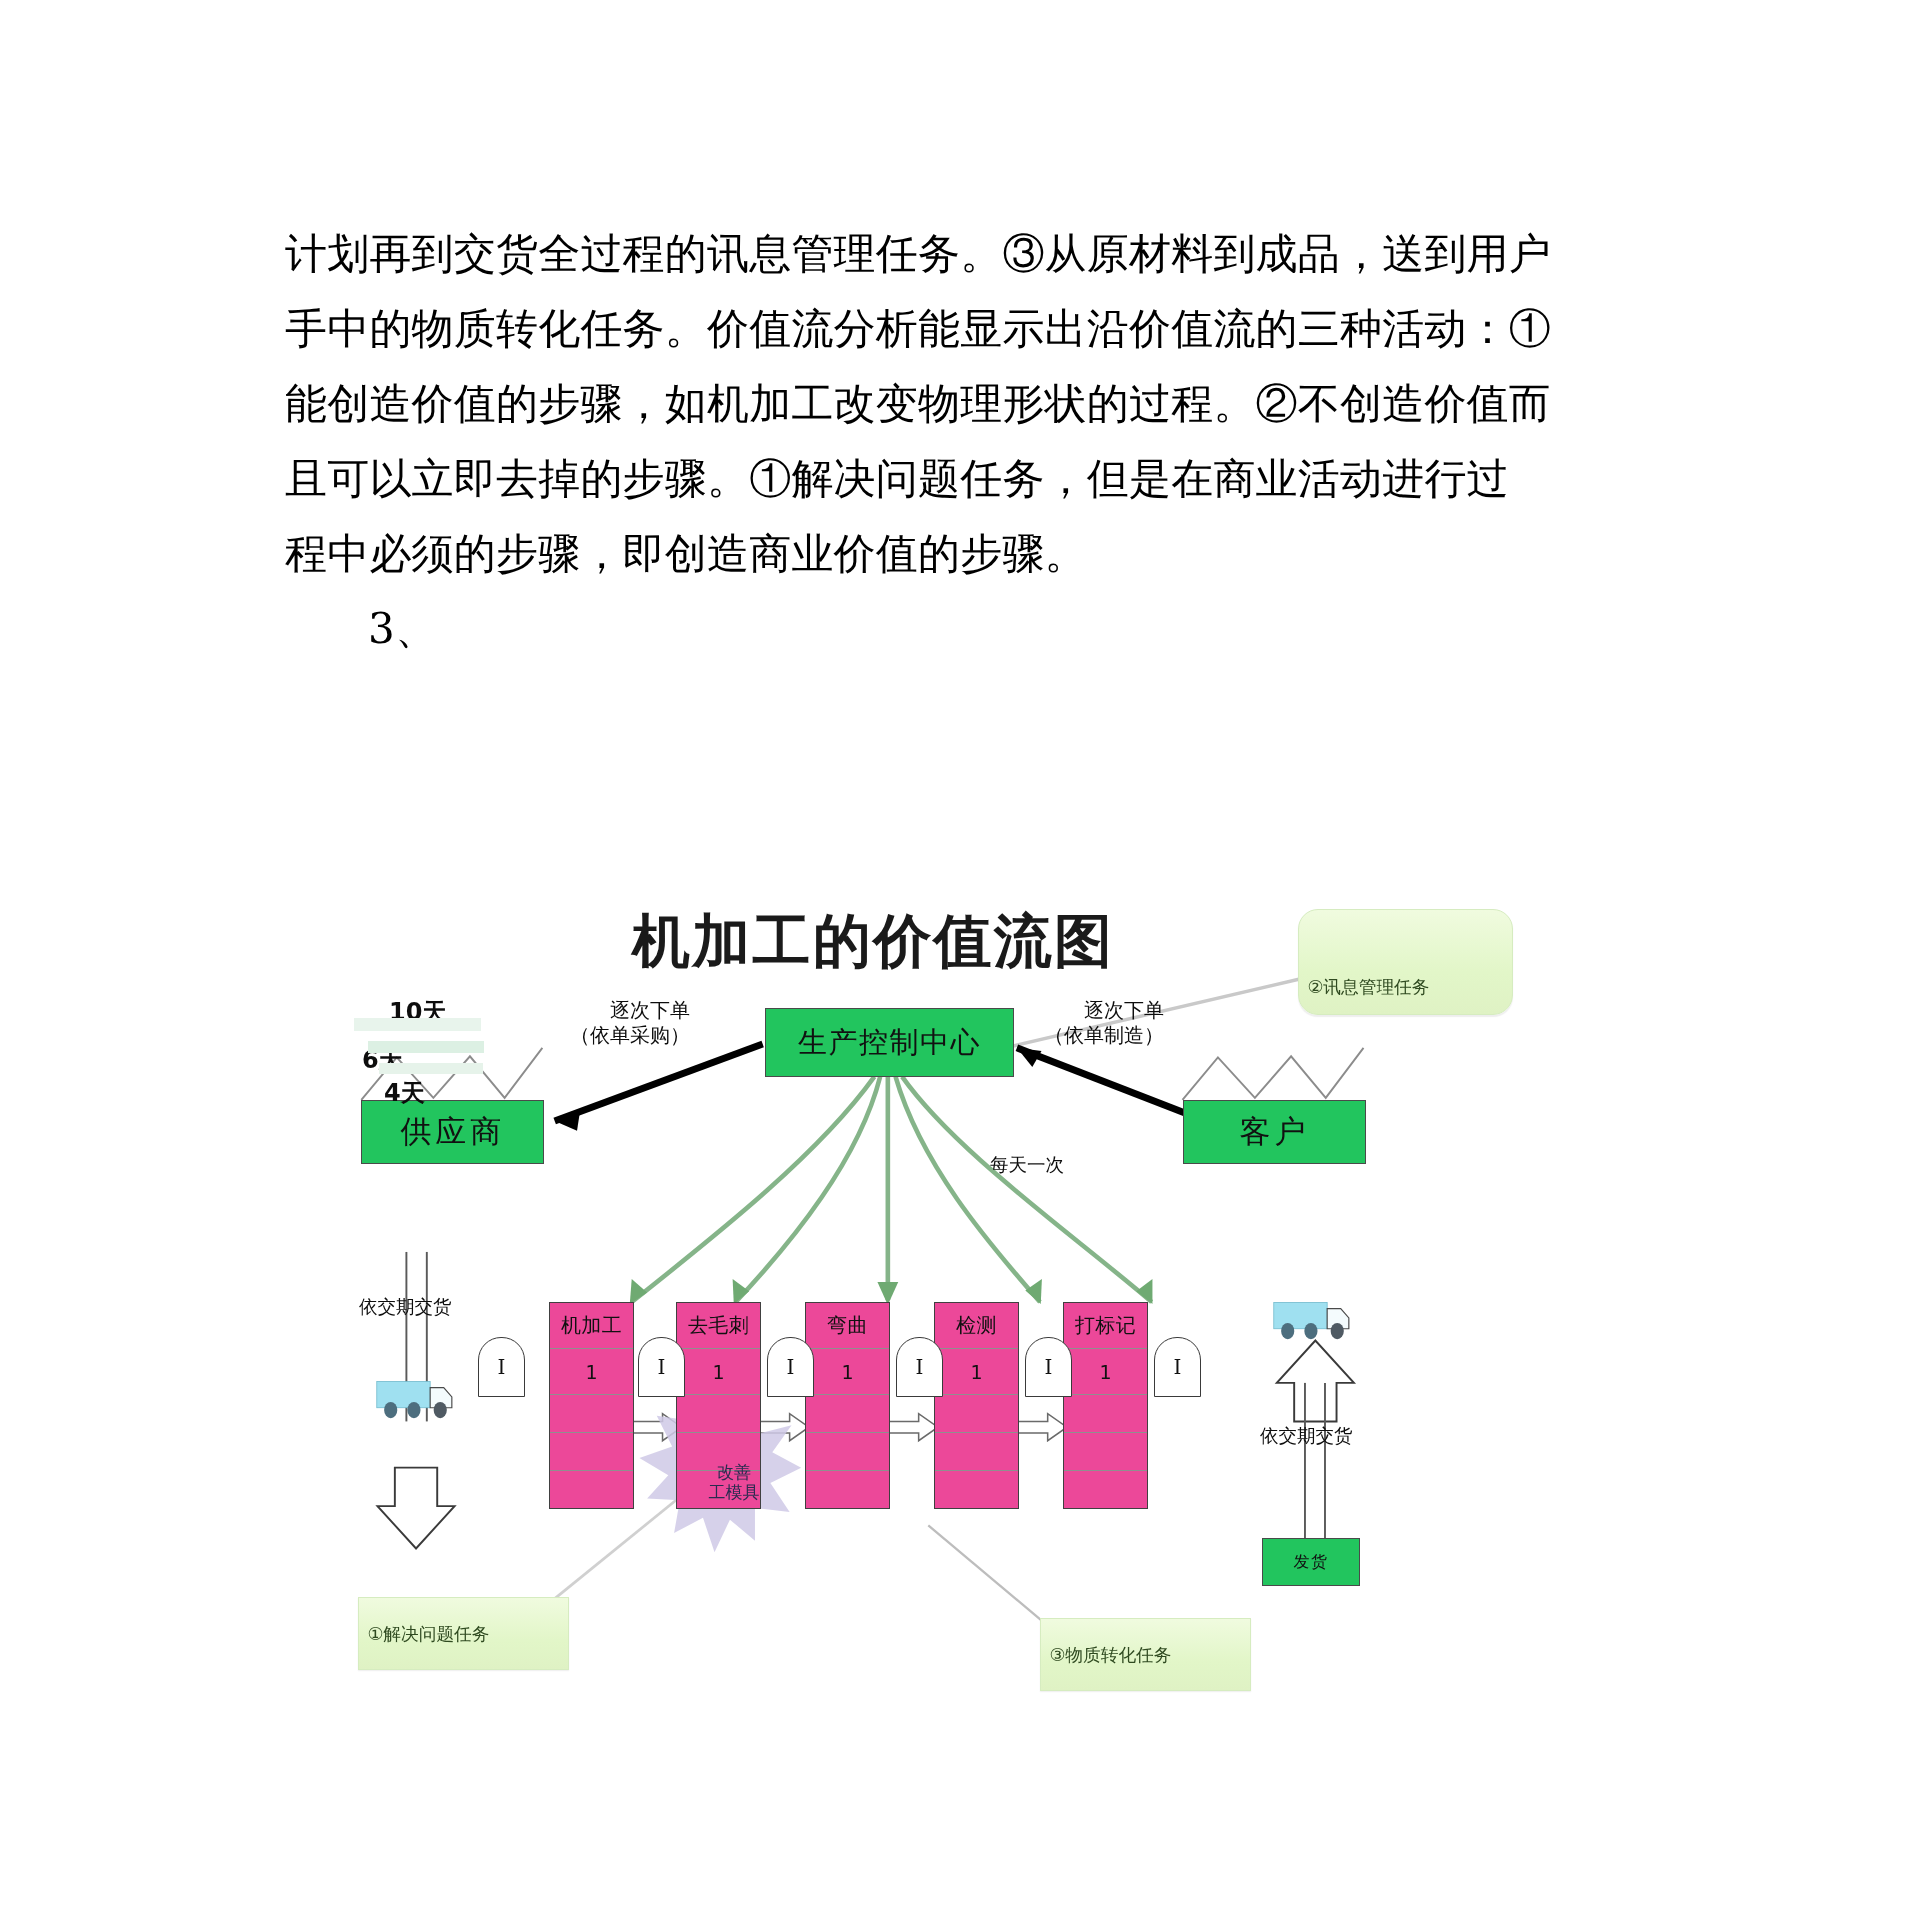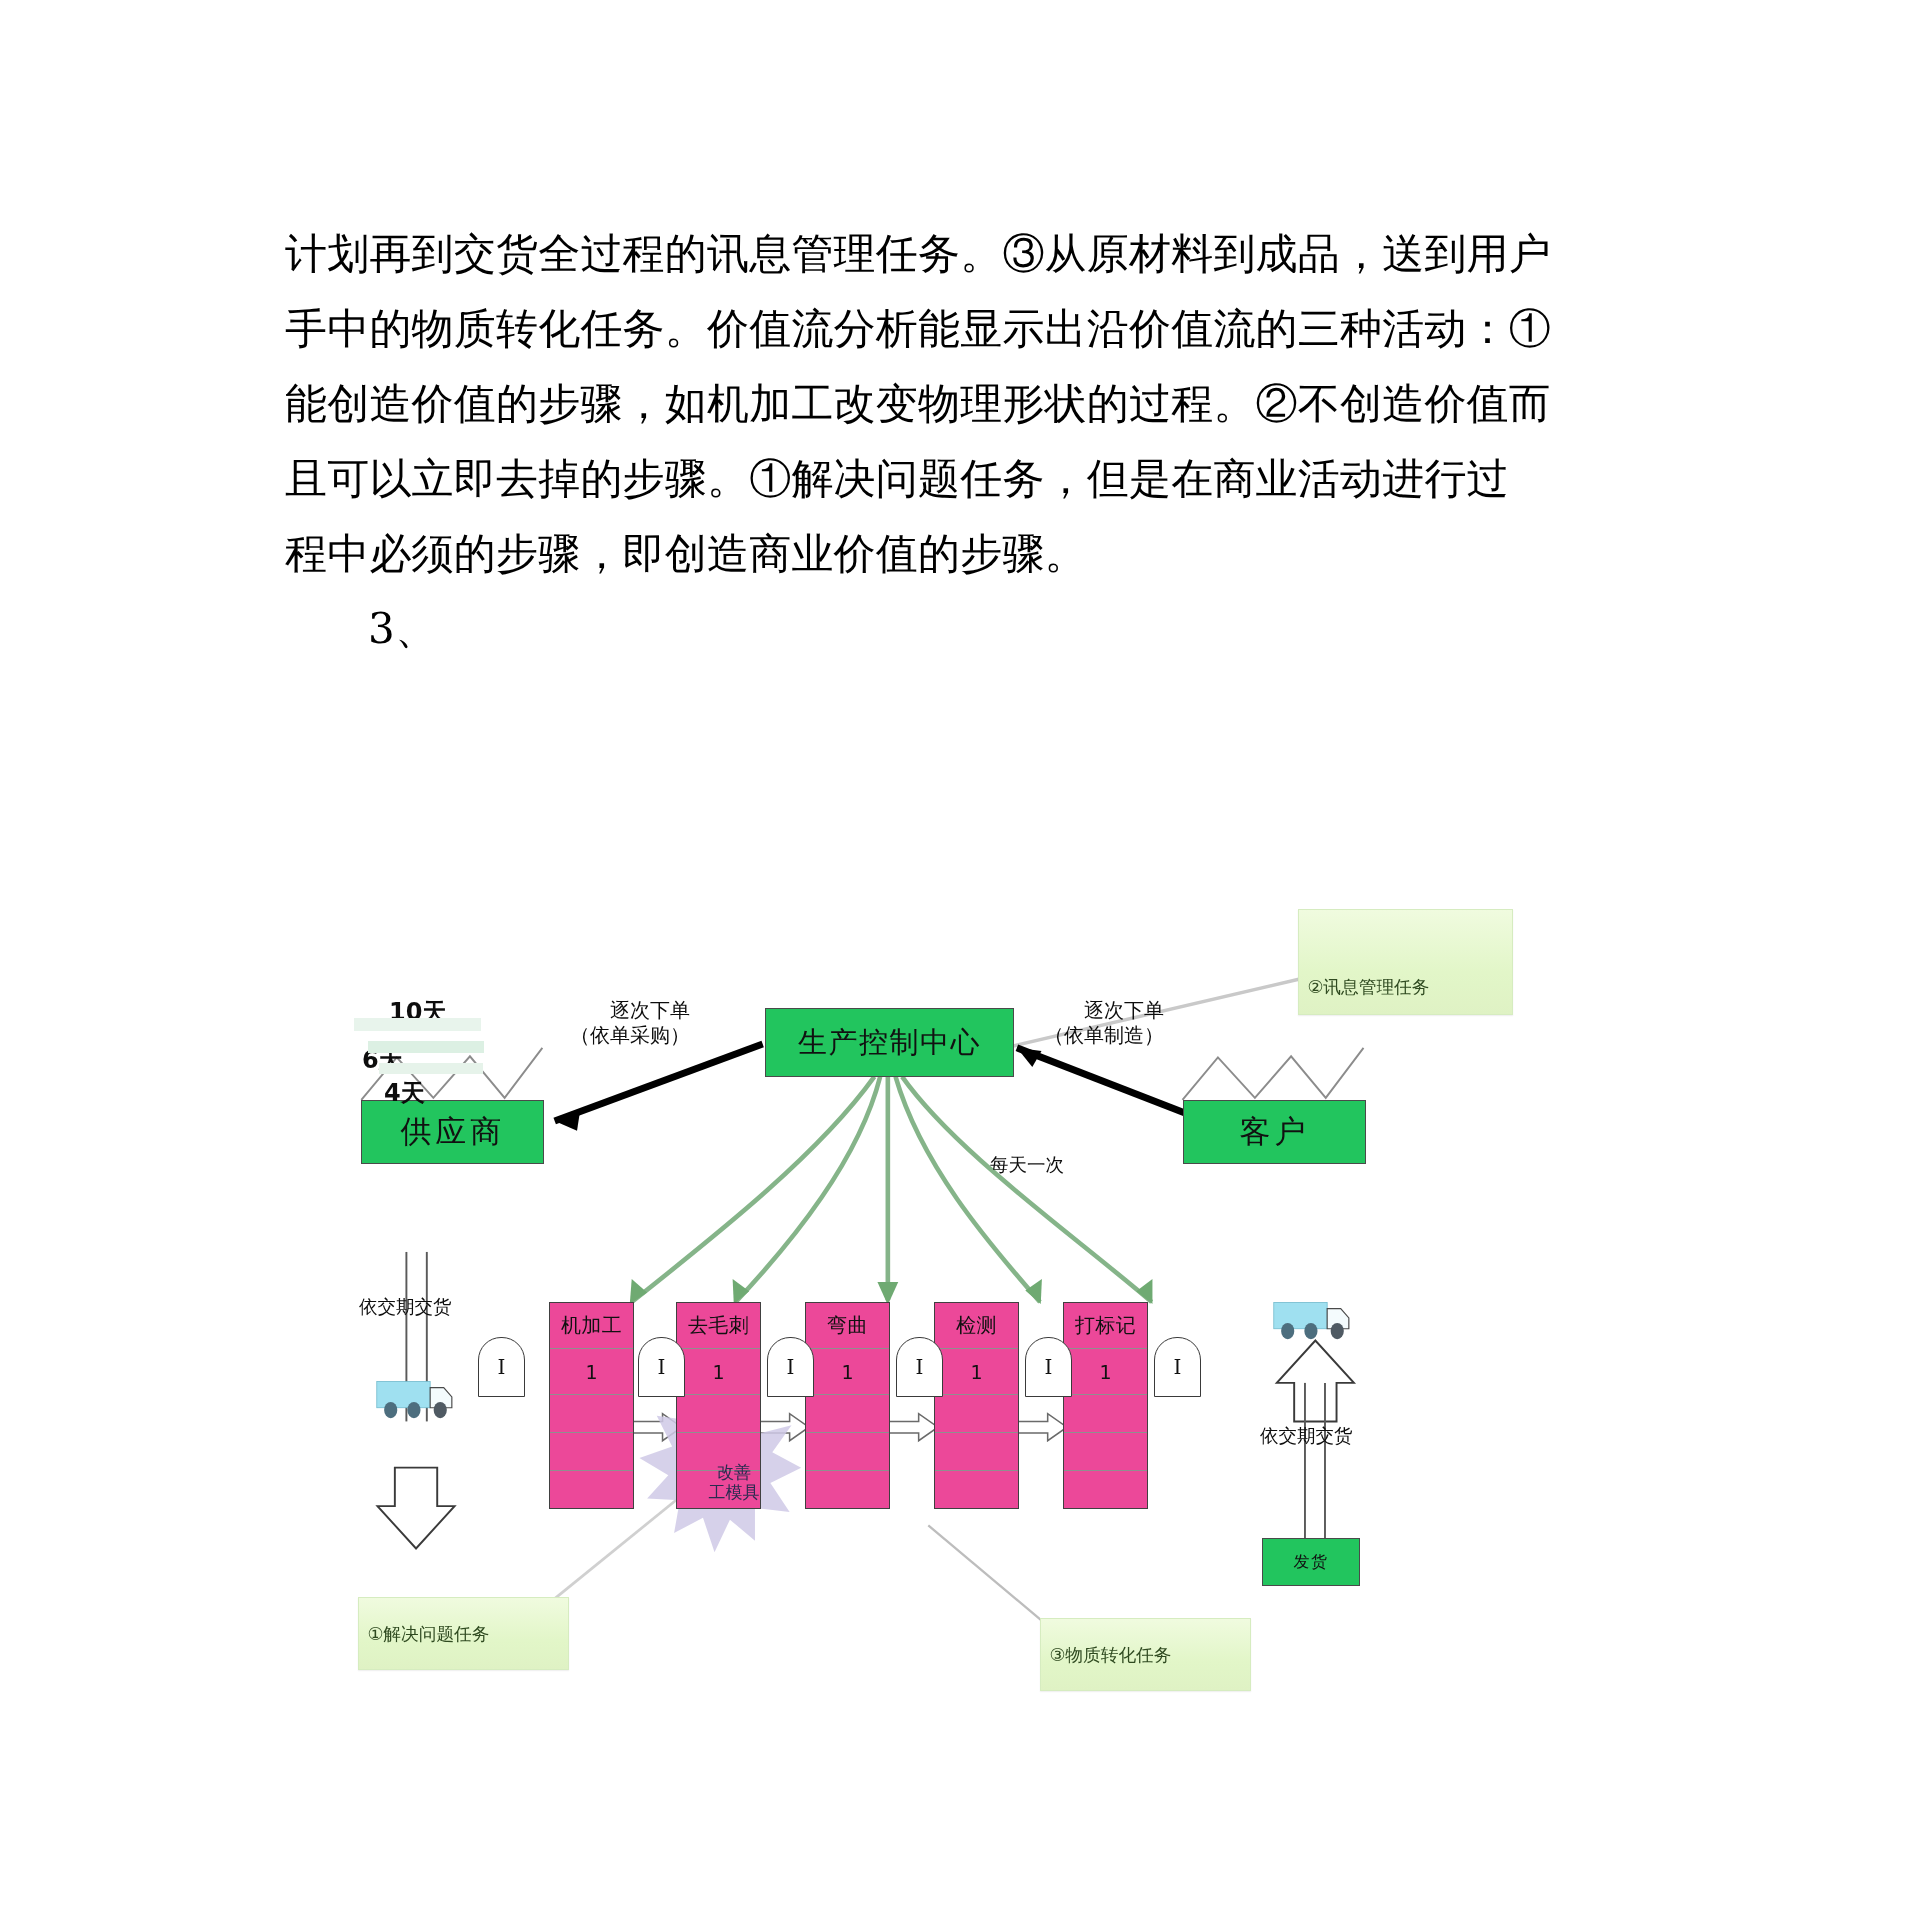--- a/index.html
+++ b/index.html
@@ -47,21 +47,21 @@
     background:linear-gradient(180deg,#f0fbdf 0%,#e2f6c8 60%,#dff2c4 100%);
     border:0.4px solid #d6ecc0;
     color:#2f4a20;
     font-size:17.7px;
     font-family:"DejaVu Sans","Liberation Sans",sans-serif;
     display:flex; align-items:center;
     padding-left:8.5px;
     box-shadow:0 1.2px 1.2px rgba(0,0,0,0.07);
     white-space:nowrap;
   }
-  .note.n2{ left:959px; top:27px; width:204px; height:89px; align-items:flex-end; padding-bottom:15.4px;}
+  .note.n2{ left:959px; top:27px; width:204px; height:89px; align-items:flex-end; padding-bottom:15.4px;border-radius:20px;}
   .note.n1{ left:19px; top:715px; width:200px; height:71px;text-align:right; }
   .note.n3{ left:701px; top:736px; width:200px; height:71px; }
 
   .box{
     position:absolute;
     border:1.5px solid #4a4a4a;
     background:#22c55e;
     display:flex;align-items:center;justify-content:center;
     font-family:"DejaVu Sans","Liberation Sans",sans-serif;
     color:#111;
@@ -134,20 +134,21 @@
     <p class="body-line">计划再到交货全过程的讯息管理任务。③从原材料到成品，送到用户</p>
     <p class="body-line">手中的物质转化任务。价值流分析能显示出沿价值流的三种活动：①</p>
     <p class="body-line">能创造价值的步骤，如机加工改变物理形状的过程。②不创造价值而</p>
     <p class="body-line">且可以立即去掉的步骤。①解决问题任务，但是在商业活动进行过</p>
     <p class="body-line">程中必须的步骤，即创造商业价值的步骤。</p>
     <p class="body-line num-line">3、</p>
   </div>
 
   <div class="figure">
 
+    <div class="fig-title">机加工的价值流图</div>
 
     <svg style="position:absolute;left:0;top:0;width:1271px;height:867px;overflow:visible" viewBox="0 0 3300 2250" width="1271" height="867">
 
       <line x1="2500" y1="250" x2="1730" y2="430" stroke="#c9c9c9" stroke-width="9"></line>
 
       <line x1="560" y1="1860" x2="930" y2="1560" stroke="#d0d0d0" stroke-width="7"></line>
 
       <line x1="1840" y1="1930" x2="1530" y2="1670" stroke="#bdbdbd" stroke-width="6"></line>
 
       <polyline points="58,565 150,455 245,560 340,452 430,560 528,430" fill="none" stroke="#8c8c8c" stroke-width="5"></polyline>

